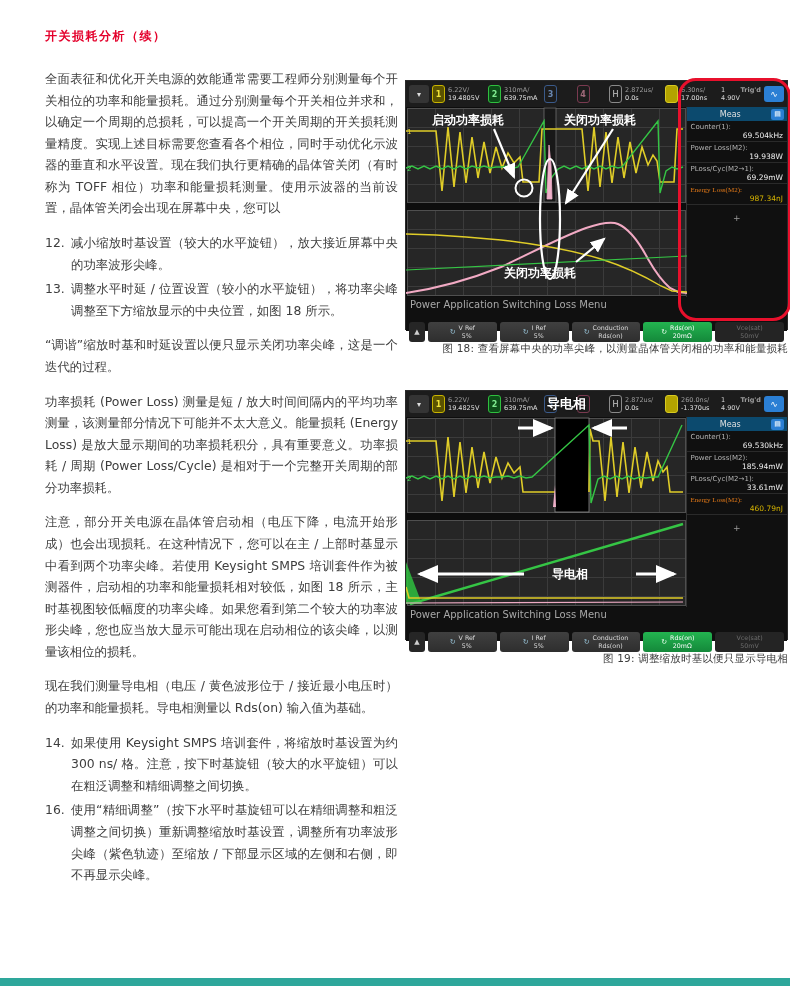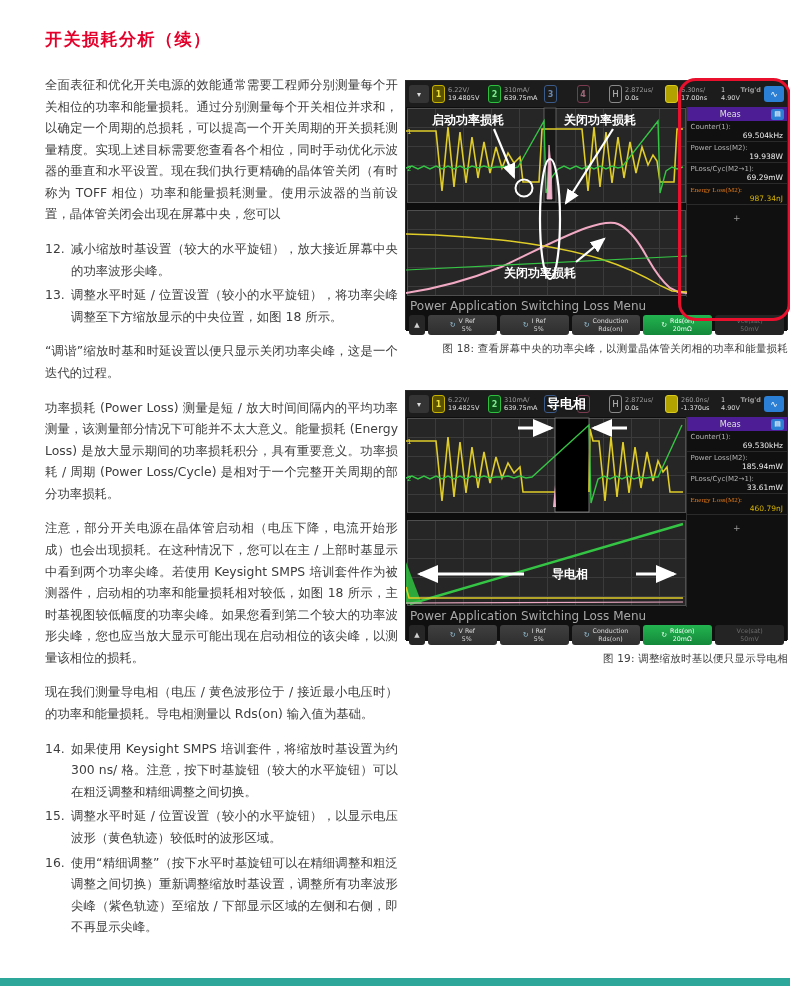--- a/index.html
+++ b/index.html
@@ -1,20 +1,20 @@
 <!DOCTYPE html>
 <html><head>
 <meta charset="utf-8">
 <style>
   * { margin:0; padding:0; box-sizing:border-box; }
   html,body { width:790px; height:986px; background:#ffffff; font-family:"DejaVu Sans", sans-serif; overflow:hidden; position:relative; }
 
   
   .left-col { position:absolute; left:45px; top:28px; width:353px; color:#3d3d3d; }
-  .page-title { color:#e4002b; font-size:17px; font-weight:bold; letter-spacing:1.5px; }
+  .page-title { color:#e4002b; font-size:12px; font-weight:bold; letter-spacing:1.5px; }
   .body-copy { margin-top:23px; font-size:12.4px; line-height:1.74; text-align:justify; }
   .body-copy p { margin-bottom:13px; }
   .olist { margin-bottom:13px; }
   .olist .li { display:flex; margin-bottom:3px; }
   .olist .num { flex:0 0 26px; }
   .olist .litext { flex:1; text-align:justify; }
 
   
   .figure { position:absolute; left:405px; width:383px; }
   .fig18 { top:80px; } .fig19 { top:390px; }
@@ -40,31 +40,31 @@
   .screen { position:relative; width:281px; height:190px; background:#0d0d0d; }
   .win { position:absolute; left:1px; width:279px; background-color:#262626;
          background-image:repeating-linear-gradient(to right, transparent 0 27px, #3b3b3b 27px 28px),
                           repeating-linear-gradient(to bottom, transparent 0 18px, #3b3b3b 18px 19px);
          border:1px solid #4f4f4f; }
   .win-upper { top:1px; height:95px; }
   .win-lower { top:103px; height:86px; }
   .wave { position:absolute; left:0; top:0; }
 
   .meas { width:102px; background:#101010; border-left:1px solid #333; font-size:7px; color:#c8c8c8; }
-  .meas-head { height:14px; background:#4c1d95; display:flex; align-items:center; justify-content:space-between; padding:0 3px; }
+  .meas-head { height:14px; background:#0c4a6e; display:flex; align-items:center; justify-content:space-between; padding:0 3px; }
   .meas-head .mtitle { flex:1; text-align:center; font-size:8px; color:#e0e0e0; }
   .meas-chip { width:13px; height:11px; background:#2b7fd4; border-radius:2px; color:#fff; font-size:7px; display:flex; align-items:center; justify-content:center; }
   .mrow { padding:2px 4px 1px 4px; border-bottom:1px solid #2a2a2a; }
   .mrow .mlabel { color:#b5b5b5; }
   .mrow .mval { text-align:right; color:#efefef; font-size:7.5px; }
   .mrow.energy .mlabel { color:#e07818;font-family:Liberation Serif, serif; } .mrow.energy .mval { color:#d6b400; }
   .meas-plus { text-align:center; color:#9a9a9a; font-size:9px; margin-top:8px; }
 
   .scope-menu { height:34px; background:#101010; padding-top:1px; }
-  .menu-title { font-size:12px; color:#a8a8a8; padding:1px 0 2px 4px; }
+  .menu-title { font-size:10px; color:#a8a8a8; padding:1px 0 12px 4px; }
   .keys { display:flex; gap:3px; padding:0 3px; height:20px; }
   .backbtn { flex:0 0 16px; background:#262626; border-radius:3px; color:#cfcfcf; font-size:7px; display:flex; align-items:center; justify-content:center; }
   .skey { flex:1; background:linear-gradient(#404040,#2e2e2e); border-radius:3px; display:flex; align-items:center; justify-content:center; gap:3px; color:#ddd; }
   .skey .knob { font-size:7px; color:#9ac8dd; }
   .skey .klines { display:flex; flex-direction:column; line-height:1.2; font-size:6.3px; text-align:center; }
   .skey.active { background:linear-gradient(#23b450,#14883a); color:#fff; }
   .skey.active .knob { color:#eafff0; }
   .skey.dim { background:#242424; color:#6d6d6d; }
 
   .red-annot { position:absolute; left:272px; top:-3px; width:113px; height:243px; border:3px solid #e8102c; border-radius:18px; pointer-events:none; z-index:6; }
@@ -93,24 +93,20 @@
       </div>
     </div>
     <p>“调谐”缩放时基和时延设置以便只显示关闭功率尖峰，这是一个迭代的过程。</p>
     <p>功率损耗 (Power Loss) 测量是短 / 放大时间间隔内的平均功率测量，该测量部分情况下可能并不太大意义。能量损耗 (Energy Loss) 是放大显示期间的功率损耗积分，具有重要意义。功率损耗 / 周期 (Power Loss/Cycle) 是相对于一个完整开关周期的部分功率损耗。</p>
     <p>注意，部分开关电源在晶体管启动相（电压下降，电流开始形成）也会出现损耗。在这种情况下，您可以在主 / 上部时基显示中看到两个功率尖峰。若使用 Keysight SMPS 培训套件作为被测器件，启动相的功率和能量损耗相对较低，如图 18 所示，主时基视图较低幅度的功率尖峰。如果您看到第二个较大的功率波形尖峰，您也应当放大显示可能出现在启动相位的该尖峰，以测量该相位的损耗。</p>
     <p>现在我们测量导电相（电压 / 黄色波形位于 / 接近最小电压时）的功率和能量损耗。导电相测量以 Rds(on) 输入值为基础。</p>
     <div class="olist">
       <div class="li">
         <span class="num">14.</span>
         <span class="litext">如果使用 Keysight SMPS 培训套件，将缩放时基设置为约 300 ns/ 格。注意，按下时基旋钮（较大的水平旋钮）可以在粗泛调整和精细调整之间切换。</span>
-      </div>
-      <div class="li">
-        <span class="num">15.</span>
-        <span class="litext">调整水平时延 / 位置设置（较小的水平旋钮），以显示电压波形（黄色轨迹）较低时的波形区域。</span>
       </div>
       <div class="li">
         <span class="num">16.</span>
         <span class="litext">使用“精细调整”（按下水平时基旋钮可以在精细调整和粗泛调整之间切换）重新调整缩放时基设置，调整所有功率波形尖峰（紫色轨迹）至缩放 / 下部显示区域的左侧和右侧，即不再显示尖峰。</span>
       </div>
     </div>
   </div>
 </div>
 
 <div class="figure fig18">

